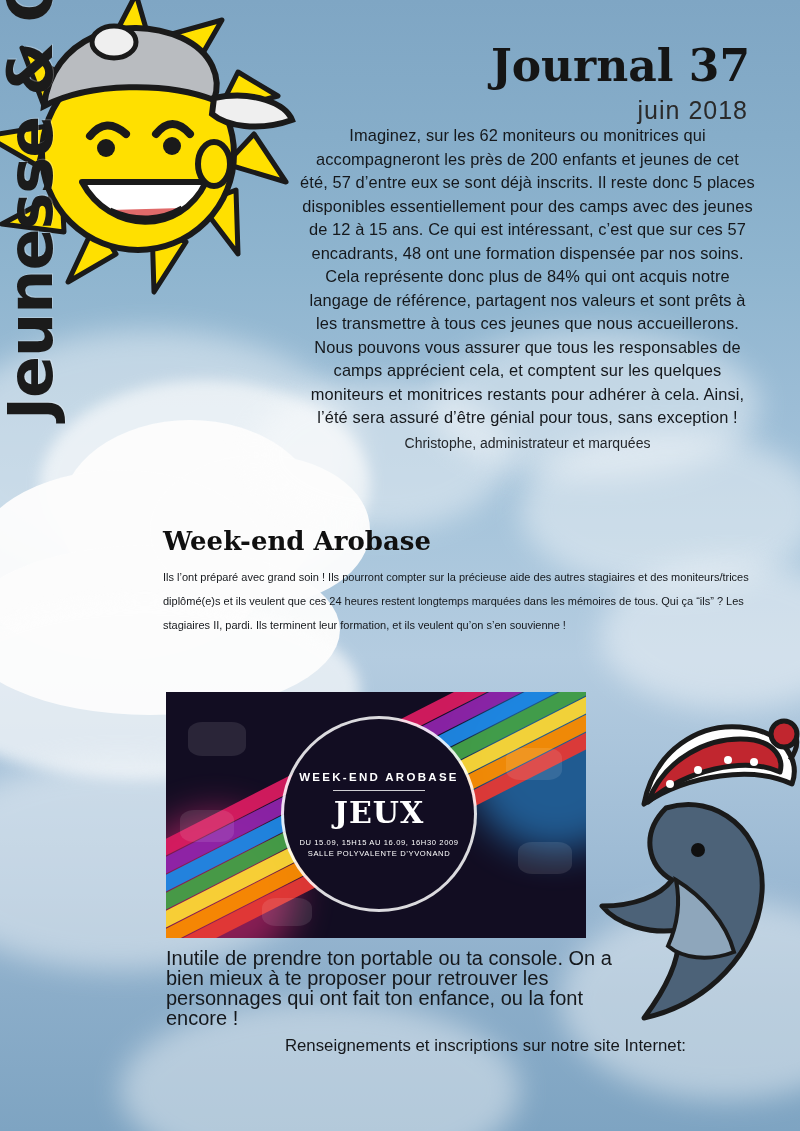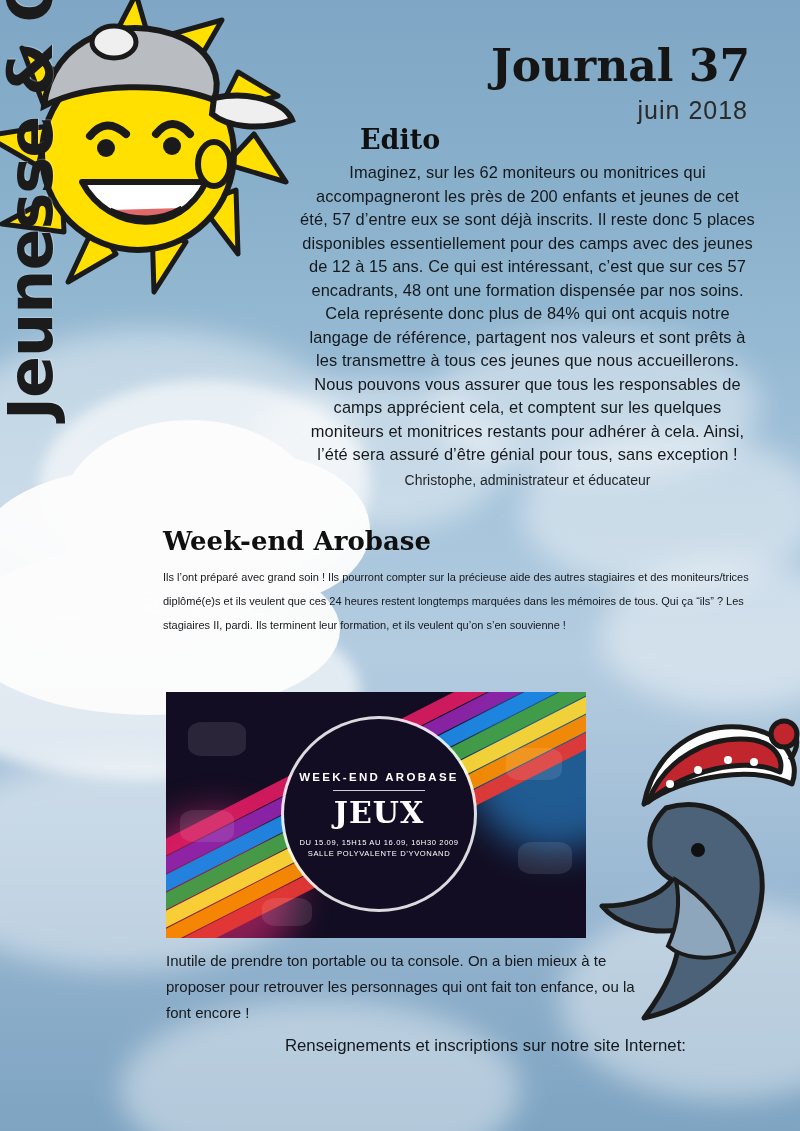--- a/index.html
+++ b/index.html
@@ -192,22 +192,22 @@
     border-radius: 14px/10px;
     background: rgba(255,255,255,0.10);
   }
 
   
   #bottom-text {
     position: absolute;
     left: 166px;
     top: 948px;
     width: 470px;
-    font-size: 15px;
-    line-height: 26px;
+    font-size: 20px;
+    line-height: 20px;
     color: #15181c;
   }
   #contact {
     position: absolute;
     left: 166px;
     top: 1034px;
     width: 520px;
     font-size: 16.8px;
     line-height: 24px;
     color: #15181c;
@@ -275,23 +275,22 @@
 
     <ellipse cx="228" cy="178" rx="16" ry="22" fill="#ffe000" stroke="#1a1a1a" stroke-width="6"></ellipse>
   </svg>
 
   <div id="vertical-title">Jeunesse &amp; Camps</div>
 
   <div id="journal-title">Journal 37</div>
   <div id="journal-date">juin 2018</div>
 
   <section id="edito">
-    <h2>Edito</h2>
     <div class="body">Imaginez, sur les 62 moniteurs ou monitrices qui accompagneront les près de 200 enfants et jeunes de cet été, 57 d’entre eux se sont déjà inscrits. Il reste donc 5 places disponibles essentiellement pour des camps avec des jeunes de 12 à 15 ans. Ce qui est intéressant, c’est que sur ces 57 encadrants, 48 ont une formation dispensée par nos soins. Cela représente donc plus de 84% qui ont acquis notre langage de référence, partagent nos valeurs et sont prêts à les transmettre à tous ces jeunes que nous accueillerons. Nous pouvons vous assurer que tous les responsables de camps apprécient cela, et comptent sur les quelques moniteurs et monitrices restants pour adhérer à cela. Ainsi, l’été sera assuré d’être génial pour tous, sans exception !</div>
-    <div class="signature">Christophe, administrateur et éducateur</div>
+    <div class="signature">Christophe, administrateur et marquées</div>
   </section>
 
   <section id="arobase">
     <h2>Week-end Arobase</h2>
     <div class="body">Ils l’ont préparé avec grand soin ! Ils pourront compter sur la précieuse aide des autres stagiaires et des moniteurs/trices diplômé(e)s et ils veulent que ces 24 heures restent longtemps marquées dans les mémoires de tous. Qui ça “ils” ? Les stagiaires II, pardi. Ils terminent leur formation, et ils veulent qu’on s’en souvienne !</div>
   </section>
 
   <div id="poster">
     <div class="p-glow" style="left:-30px; top:120px; width:160px; height:160px; background:#ff2f87;"></div>
     <div class="p-glow" style="left:300px; top:-20px; width:180px; height:180px; background:#2fa8ff;"></div>

